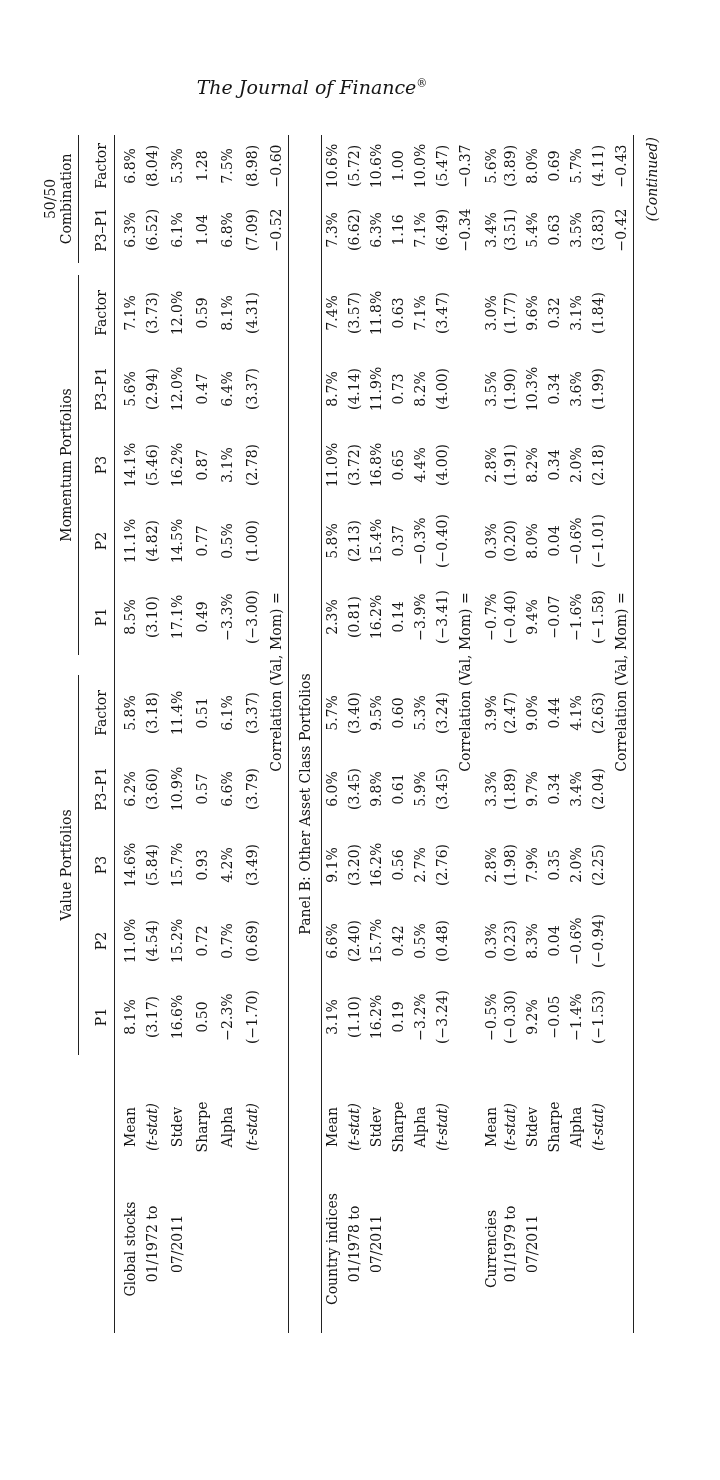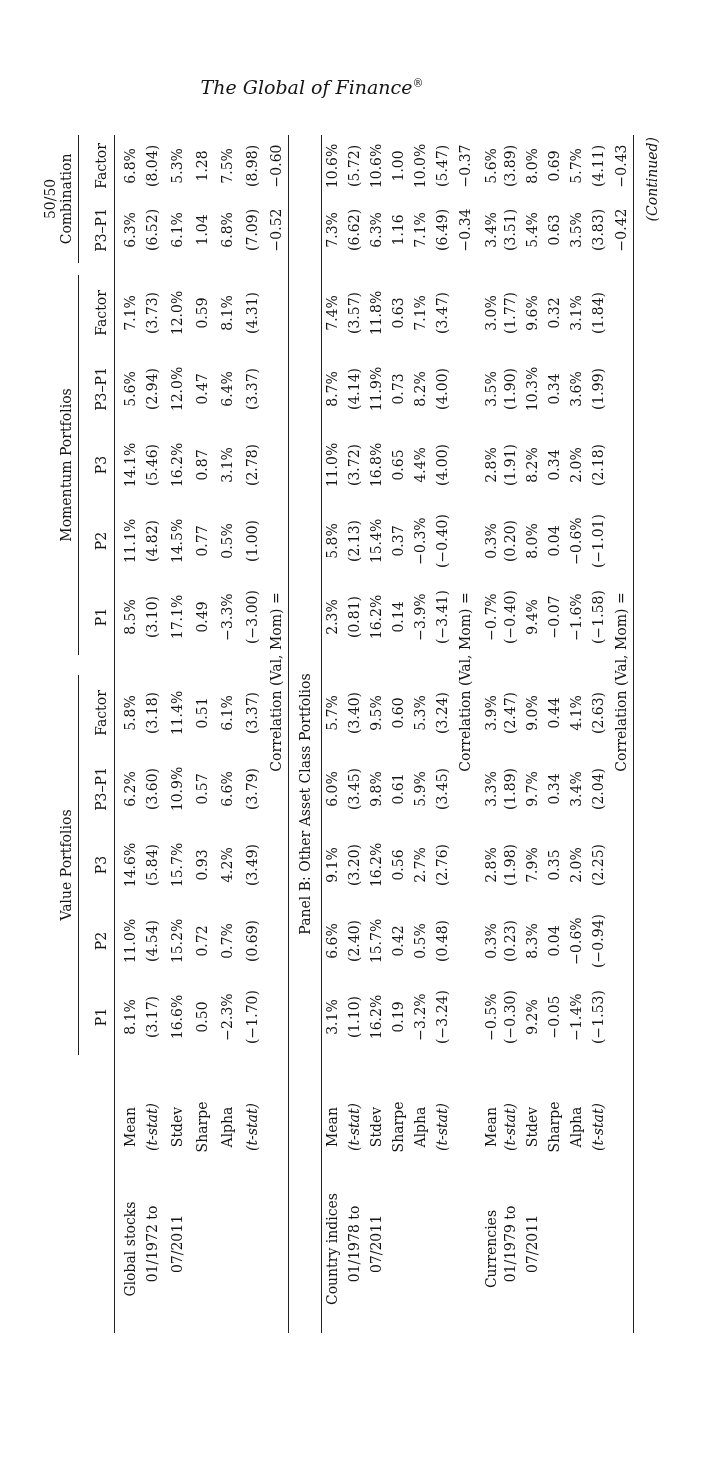--- a/index.html
+++ b/index.html
@@ -33,21 +33,21 @@
   tr.panelrow td{border-top:1px solid #222;border-bottom:1px solid #222;height:32px;}
   td.paneltitle{text-align:center;}
   tr.bottomrule td{border-bottom:1px solid #222;}
   .continued{width:1198px;text-align:right;font-style:italic;font-size:14px;
         padding-top:10px;box-sizing:border-box;padding-right:2px;}
 </style>
 </head>
 <body>
 
 <div class="page">
-  <div class="journal-title"><span>The Global of Finance</span><sup>®</sup></div>
+  <div class="journal-title"><span>The Journal of Finance</span><sup>®</sup></div>
 
   <div class="rot-wrap">
     <div class="landscape">
       <table class="ret" id="ret-table">
           <colgroup>
             <col style="width: 168px;">
             <col style="width: 76px;">
             <col style="width: 34px;">
             <col style="width: 76px;">
             <col style="width: 76px;">

